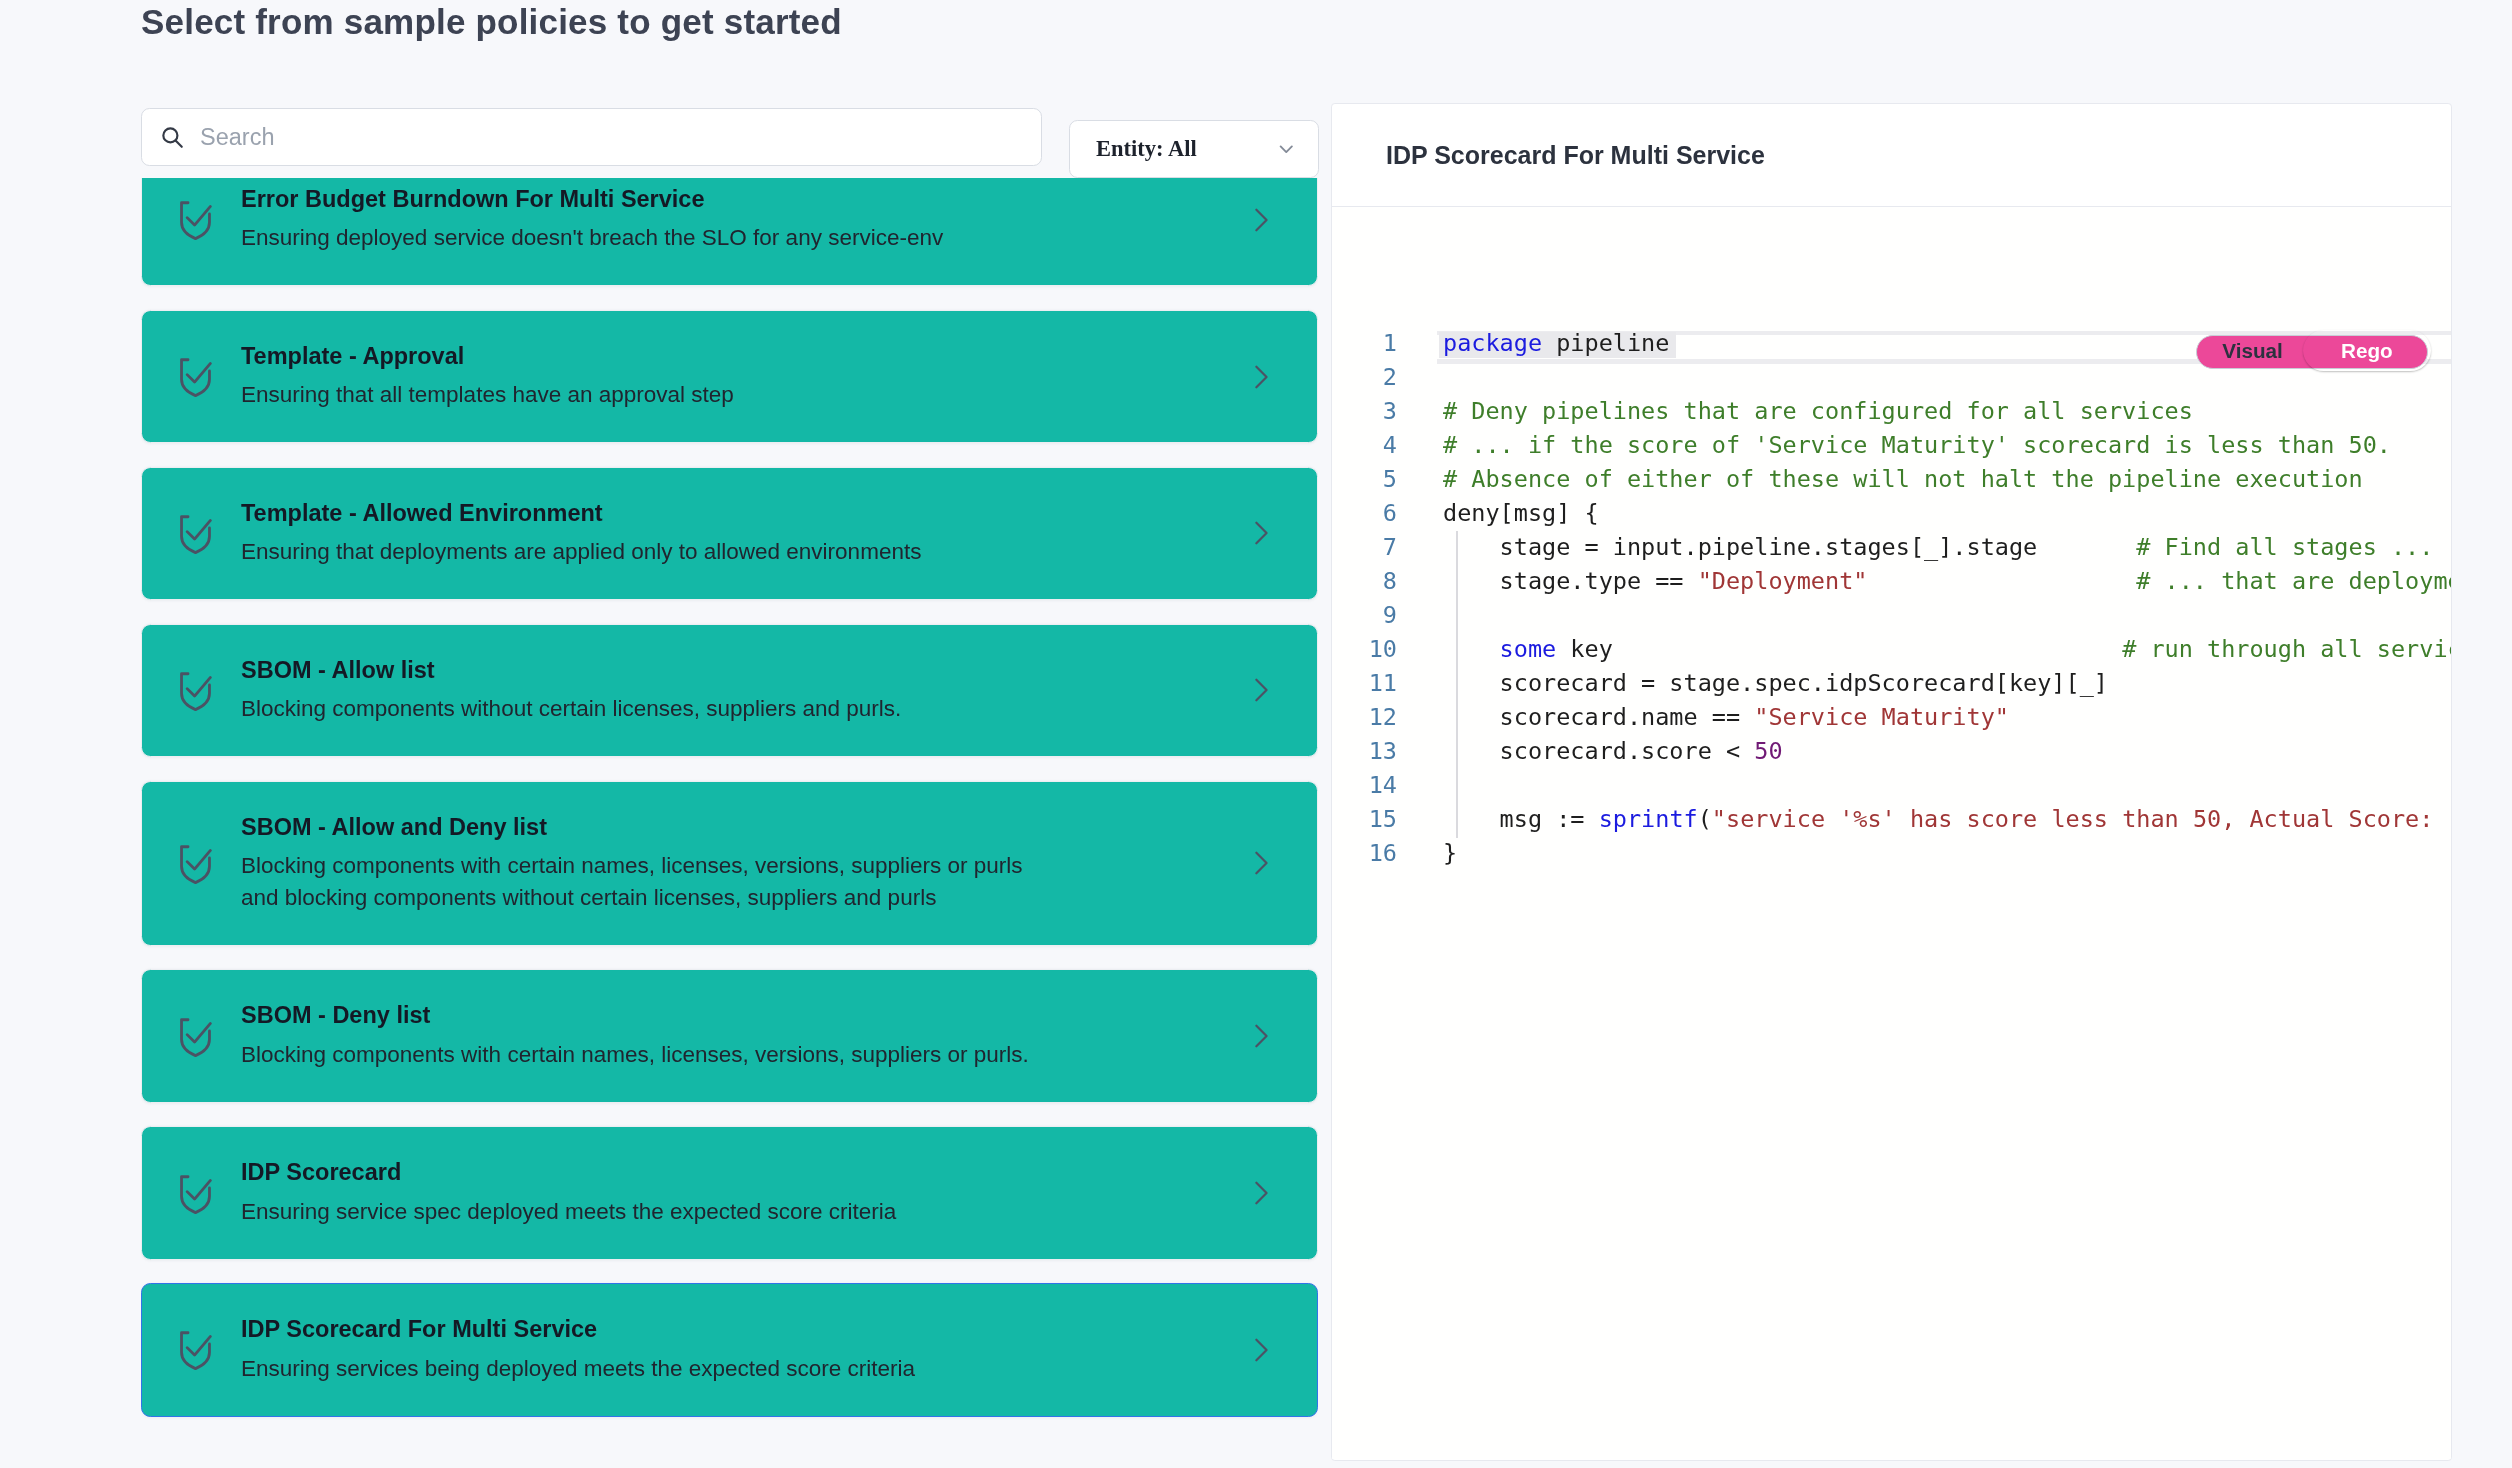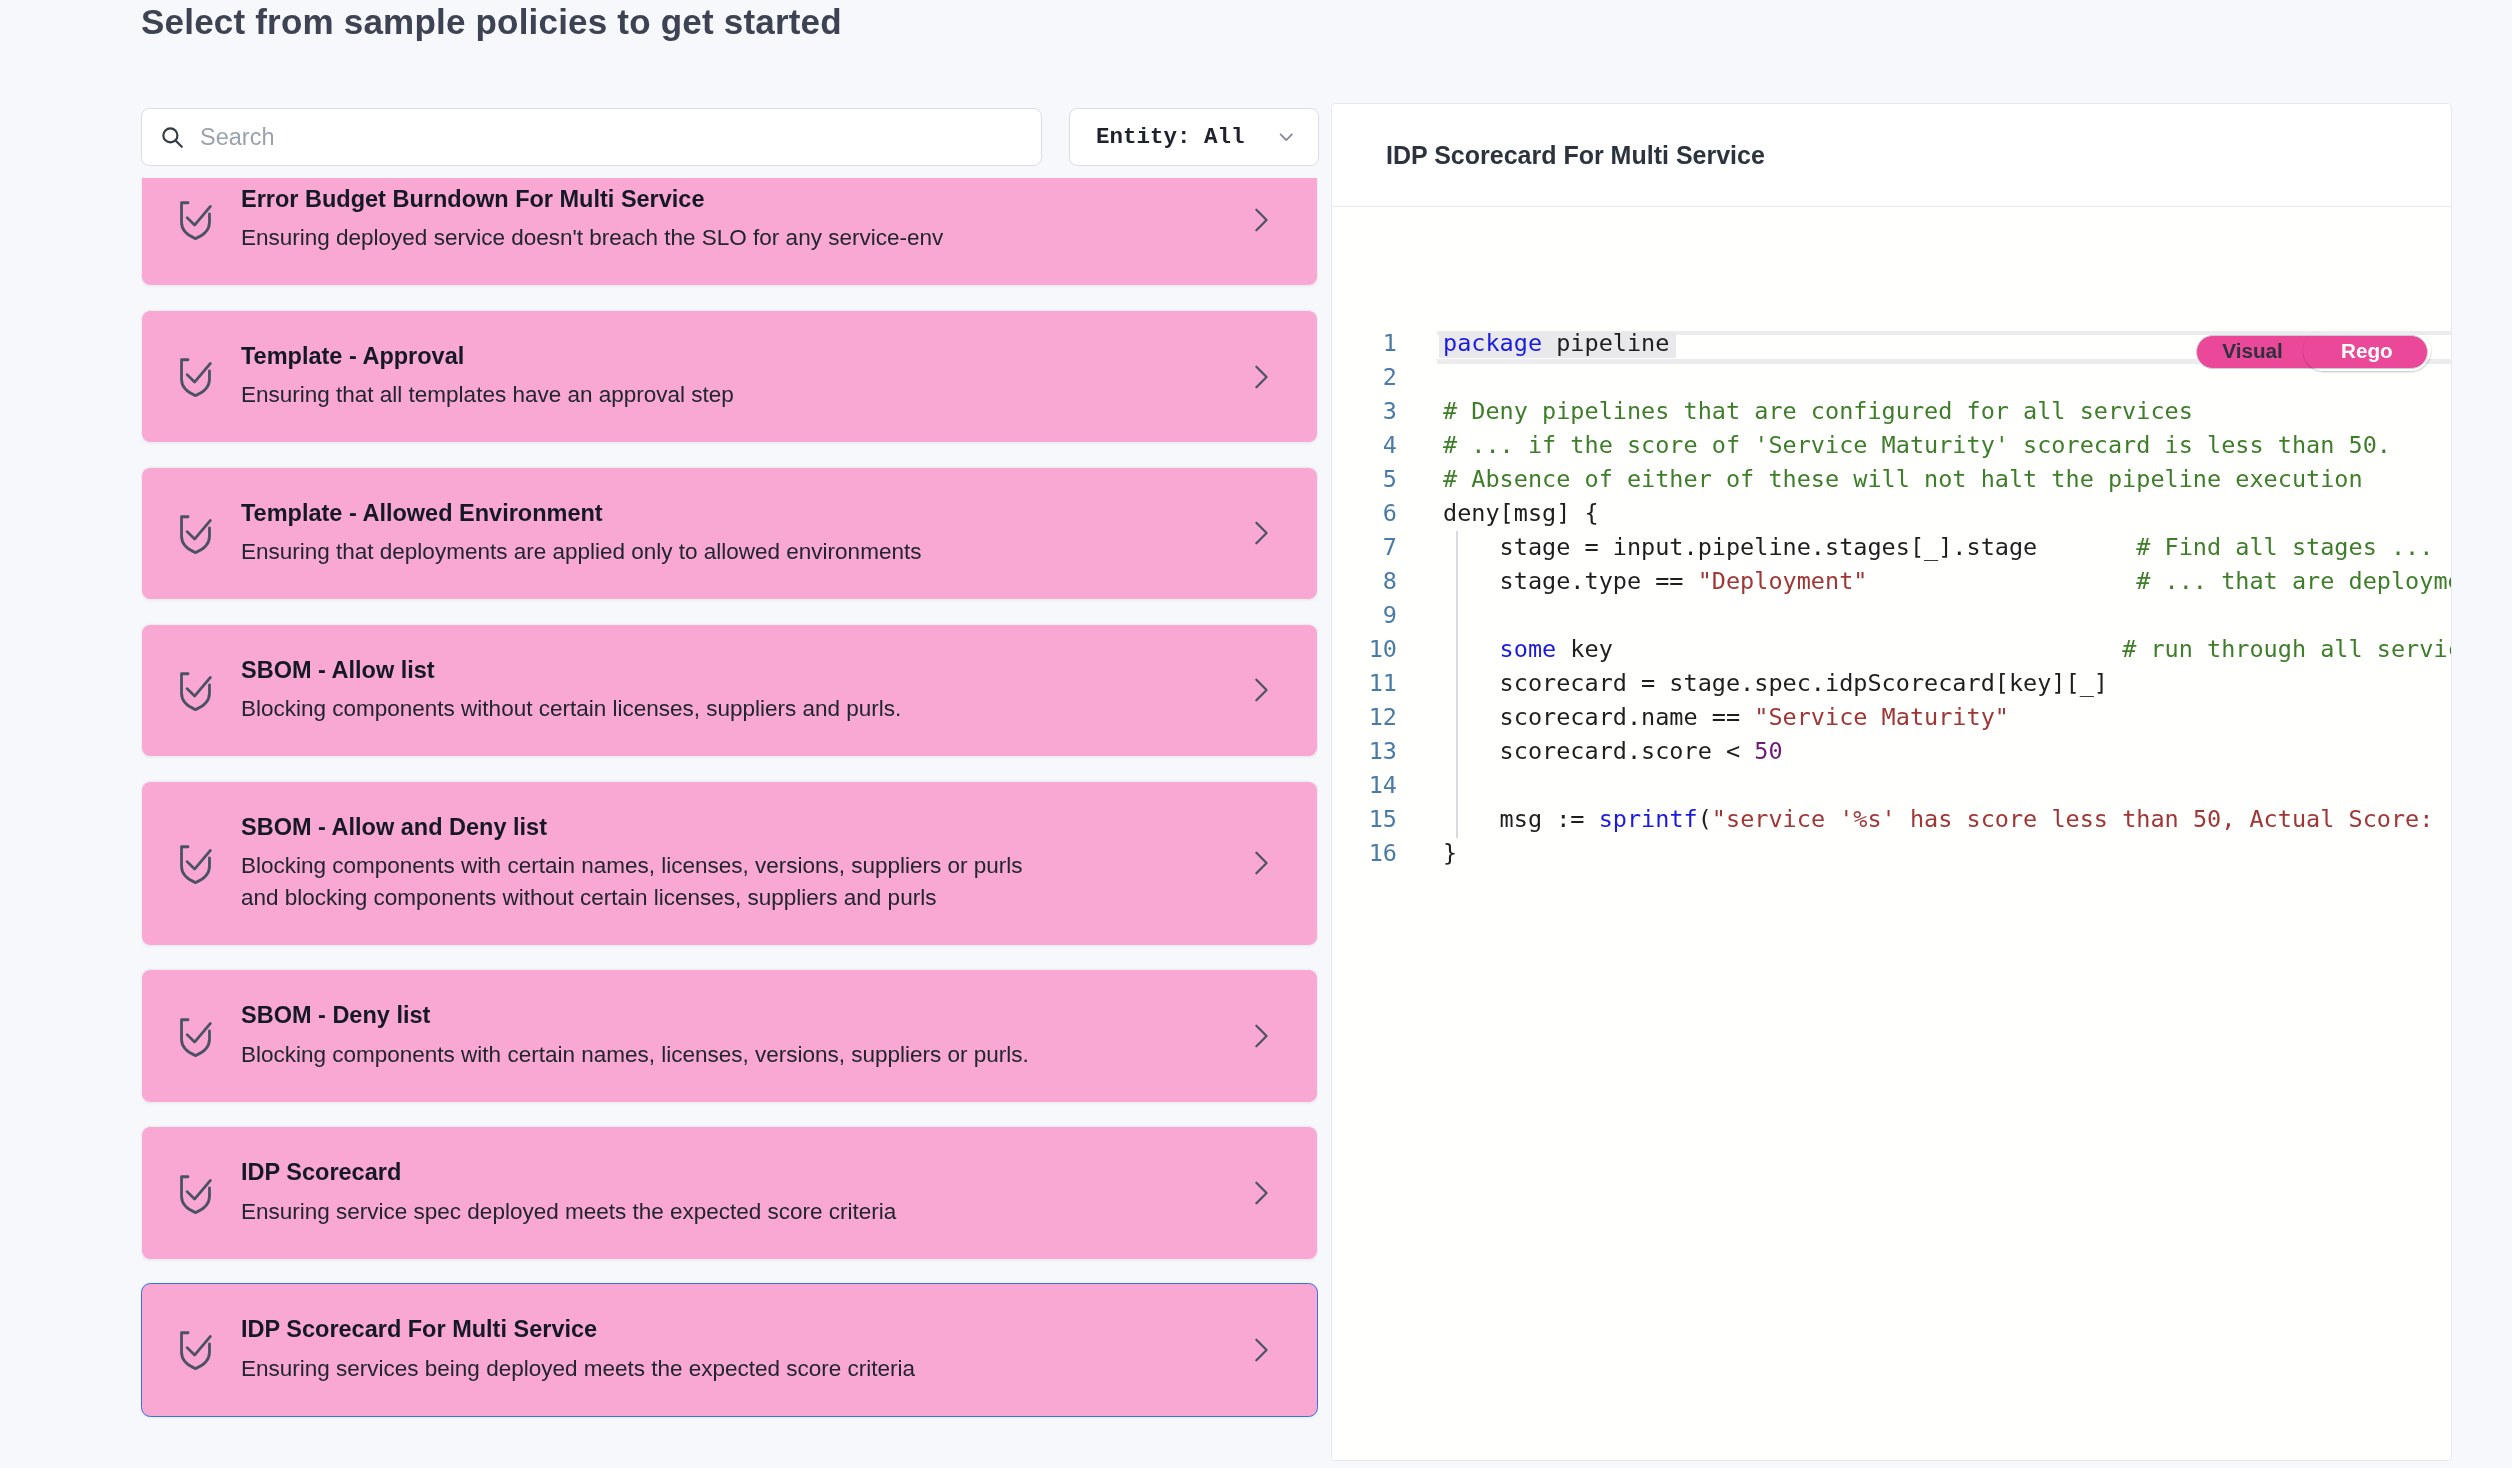--- a/index.html
+++ b/index.html
@@ -11,29 +11,29 @@
   .page-title { position:absolute; left:141px; top:1.9px; font-size:35px; font-weight:bold;
     color:#3d4353; letter-spacing:0.2px; }
 
   .controls { position:absolute; left:141px; top:108px; width:1177px; height:58px; }
   .search-box { position:absolute; left:0; top:0; width:901px; height:58px; background:#fff;
     border:0.9px solid #d9dde4; border-radius:8.4px; display:flex; align-items:center; padding:0 17px; }
   .search-box svg { flex:0 0 auto; }
   .search-box input { border:none; outline:none; flex:1; margin-left:15px; font-size:23.5px;
     color:#2a303c; font-family:"Liberation Sans", sans-serif; background:transparent; }
   .search-box input::placeholder { color:#9aa2ae; }
-  .entity-select { position:absolute; left:928px; top:0; width:250px; height:58px; background:#fff;
+  .entity-select { position:absolute; left:928px; top:12px; width:250px; height:58px; background:#fff;
     border:0.9px solid #d9dde4; border-radius:8.4px; display:flex; align-items:center;
     justify-content:space-between; padding:0 20.7px 0 26px; cursor:pointer;
-    font-family:Liberation Mono, monospace; }
+    font-family:Liberation Serif, serif; }
   .entity-select .lbl { font-size:22.5px; font-weight:600; color:#1d222c; }
 
   .policy-list { position:absolute; left:141px; top:178px; width:1177px; height:1290px;
     overflow:hidden; }
-  .card { background:#f9a8d4; border:0.9px solid #eceef2; border-radius:9.4px; margin-bottom:23.5px;
+  .card { background:#14b8a6; border:0.9px solid #eceef2; border-radius:9.4px; margin-bottom:23.5px;
     box-shadow:0 0.9px 2.8px rgba(20,30,50,.05); display:grid; grid-template-columns:66px 1fr 56px;
     align-items:center; padding:31px 28px 31px 33px; cursor:pointer; }
   .card.clipped { margin-top:-25px; border-top-left-radius:0; border-top-right-radius:0; }
   .card.selected { border:1.9px solid #3273e8; }
   .card-icon { width:41px; height:45px; }
   .card-text { max-width:807px; }
   .card-text h3 { font-size:23.5px; font-weight:bold; color:#141925; line-height:28px;
     margin-bottom:9.4px; }
   .card-text p { font-size:22.5px; color:#20252f; line-height:32px; }
   .card-chevron { justify-self:center; display:flex; }

